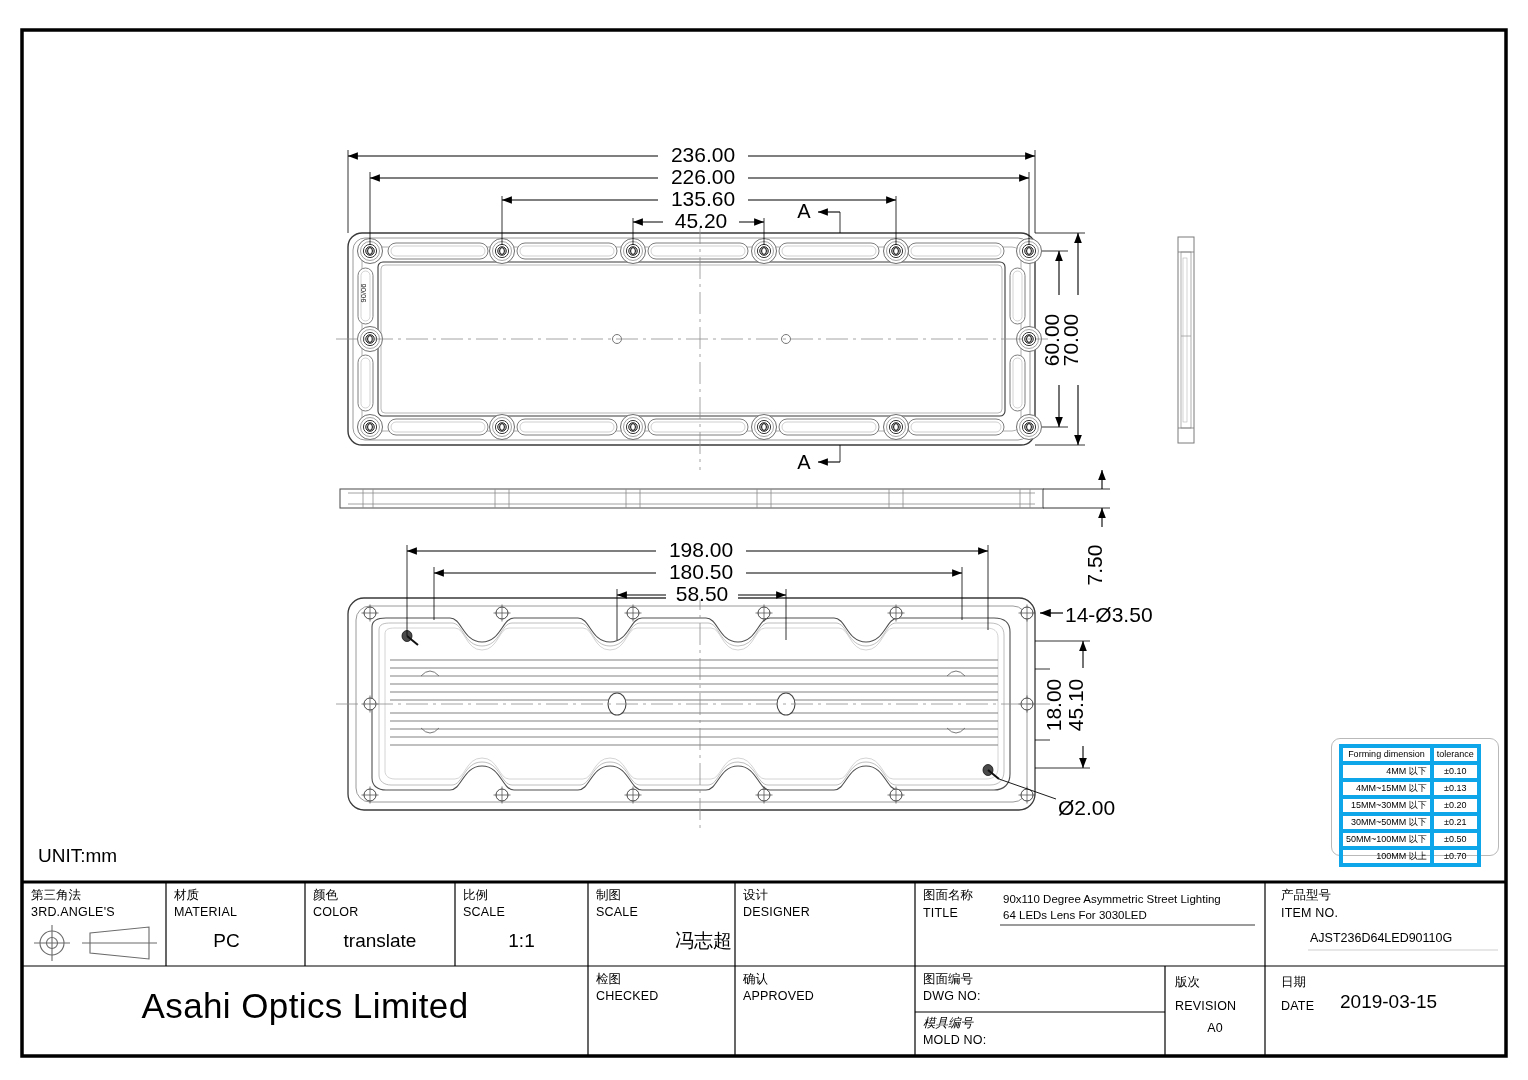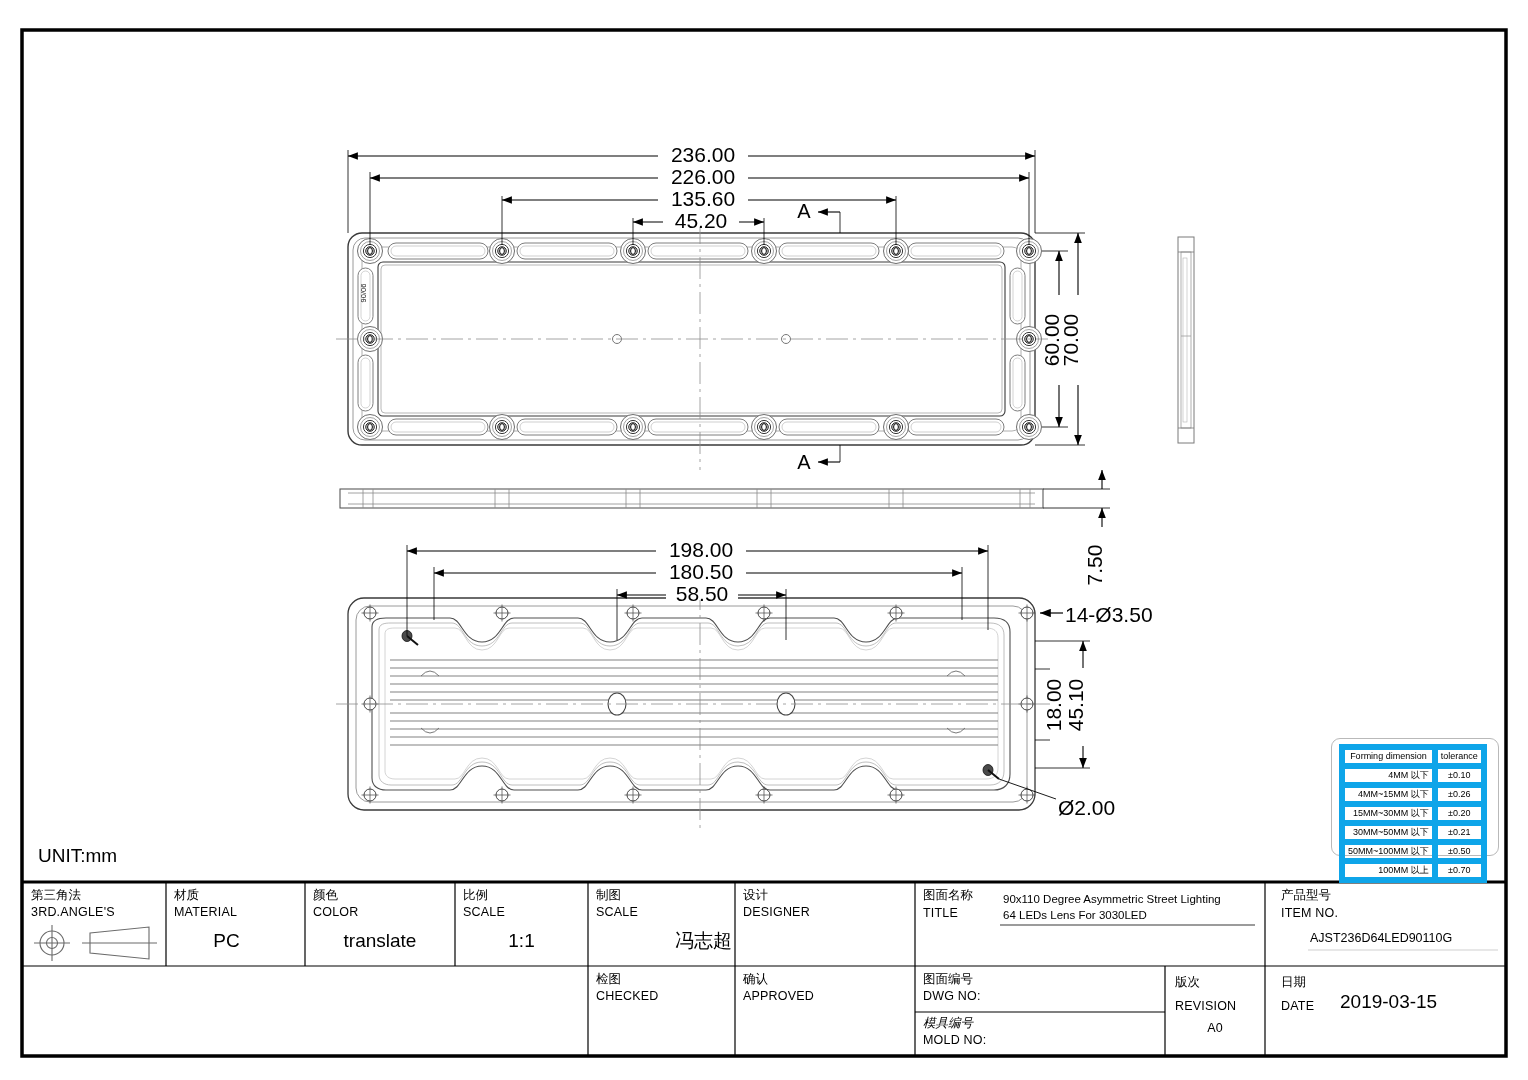--- a/index.html
+++ b/index.html
@@ -16,21 +16,21 @@
   .cn{font-size:12.5px;line-height:14px;}
   .en{font-size:12.5px;line-height:14px;letter-spacing:.2px;}
   .val{font-size:19px;text-align:center;}
   .val-cn{font-size:19px;text-align:center;}
   .company{font-size:35px;letter-spacing:.4px;}
   .title-text{font-size:11.5px;line-height:14.5px;}
   .itemno{font-size:12.5px;}
   .datev{font-size:19px;text-align:center;}
   .unit{position:absolute;font-size:19px;}
   .tol-tbl{position:absolute;border-collapse:collapse;font-size:9px;}
-  .tol-tbl td{border:6px solid #0ea5e9;padding:0 3px;height:13px;line-height:13px;white-space:nowrap;}
+  .tol-tbl td{border:4px solid #0ea5e9;padding:0 3px;height:13px;line-height:13px;white-space:nowrap;}
   .tol-tbl td.r{text-align:right;}
   .tol-tbl td.c{text-align:center;}
   .tol-tbl td.hl{text-align:center;}
 </style>
 </head>
 <body>
 
 <div id="sheet">
 
 <svg id="dwg" viewBox="0 0 1528 1080">
@@ -399,21 +399,21 @@
         <tr>
     <td class="hl">Forming dimension</td>
     <td class="hl">tolerance</td>
   </tr>
   <tr>
           <td class="r">4MM 以下</td>
           <td class="c">±0.10</td>
         </tr>
   <tr>
           <td class="r">4MM~15MM 以下</td>
-          <td class="c">±0.26</td>
+          <td class="c">±0.13</td>
         </tr>
   <tr>
           <td class="r">15MM~30MM 以下</td>
           <td class="c">±0.20</td>
         </tr>
   <tr>
           <td class="r">30MM~50MM 以下</td>
           <td class="c">±0.21</td>
         </tr>
   <tr>
@@ -454,20 +454,21 @@
 
 <div class="tb-cell cn" style="left:923px;top:888px;">图面名称</div>
 <div class="tb-cell en" style="left:923px;top:906px;">TITLE</div>
 <div class="tb-cell title-text" style="left:1003px;top:892px;width:252px;">90x110 Degree Asymmetric Street Lighting</div>
 <div class="tb-cell title-text" style="left:1003px;top:908px;width:252px;">64 LEDs Lens For 3030LED</div>
 
 <div class="tb-cell cn" style="left:1281px;top:888px;">产品型号</div>
 <div class="tb-cell en" style="left:1281px;top:906px;">ITEM NO.</div>
 <div class="tb-cell itemno" style="left:1310px;top:931px;">AJST236D64LED90110G</div>
 
+<div class="tb-cell company" style="left:22px;top:986px;width:566px;text-align:center;">Asahi Optics Limited</div>
 
 <div class="tb-cell cn" style="left:596px;top:972px;">检图</div>
 <div class="tb-cell en" style="left:596px;top:989px;">CHECKED</div>
 <div class="tb-cell val" style="left:588px;top:1016px;width:147px;"></div>
 
 <div class="tb-cell cn" style="left:743px;top:972px;">确认</div>
 <div class="tb-cell en" style="left:743px;top:989px;">APPROVED</div>
 <div class="tb-cell val" style="left:735px;top:1016px;width:180px;"></div>
 
 <div class="tb-cell cn" style="left:923px;top:972px;">图面编号</div>

